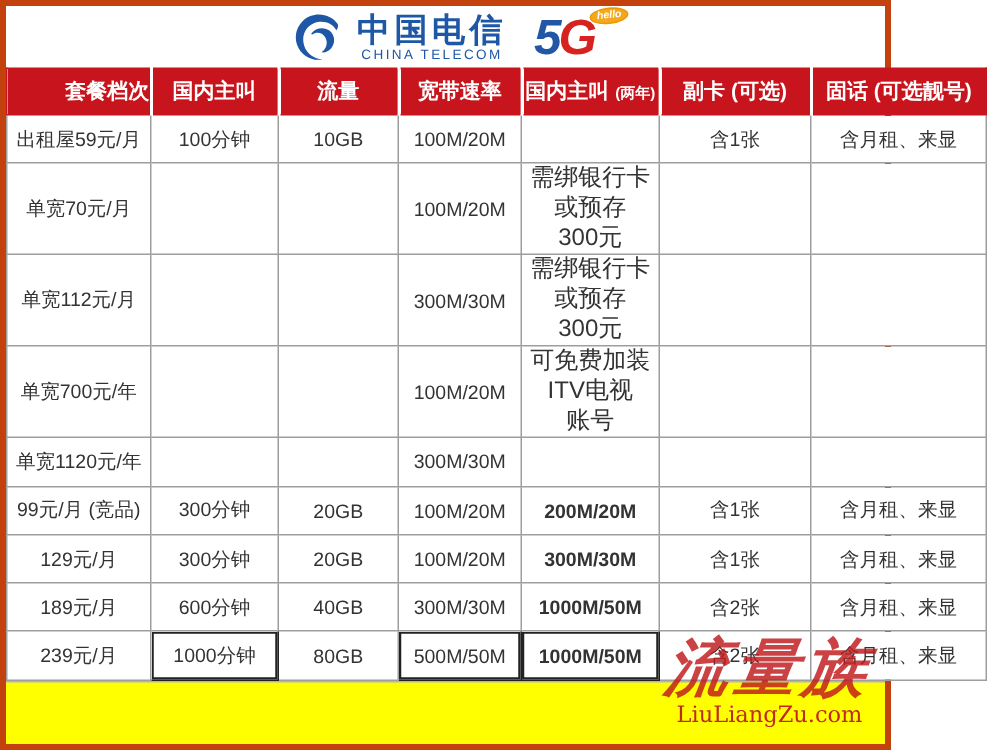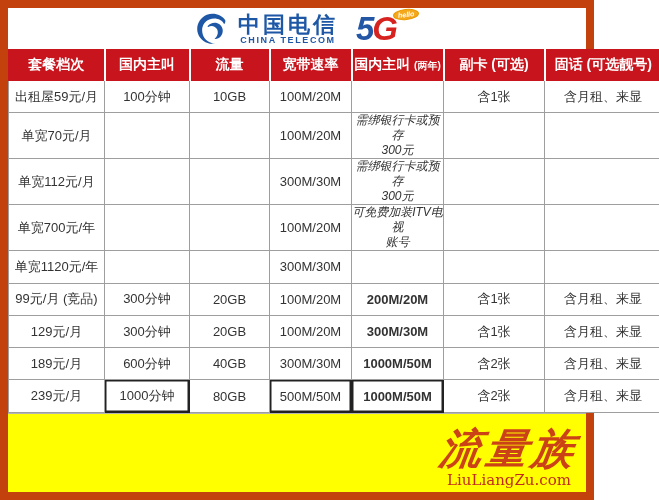--- a/index.html
+++ b/index.html
@@ -5,40 +5,40 @@
   * { margin:0; padding:0; box-sizing:border-box; }
   html,body { width:659px; height:500px; }
   body {
     font-family:"Liberation Sans", sans-serif;
     background:#fff;
     position:relative;
     overflow:hidden;
   }
   .frame {
     width:594px; height:500px;
-    border:8px solid #c2410c;
+    border:4px solid #c2410c;
     display:flex; flex-direction:column;
     position:relative;
     background:#fff;
   }
   
   .logo-band {
     height:41px;
     display:flex; align-items:center; justify-content:center;
     gap:8px;
     background:#fff;
   }
   .ct-mark { width:34px; height:34px; }
   .ct-text { display:flex; flex-direction:column; align-items:center; line-height:1; }
   .ct-cn {
     color:#1d57a5; font-weight:bold; font-size:22px; letter-spacing:3px;
     font-family:"DejaVu Serif", serif;
   }
   .ct-en {
-    color:#1d57a5; font-weight:bold; font-size:9px; letter-spacing:1.6px; margin-top:1px;
+    color:#1d57a5; font-weight:normal; font-size:9px; letter-spacing:1.6px; margin-top:1px;
   }
   .fiveg { display:flex; align-items:flex-start; position:relative; margin-left:10px; font-style:italic; font-weight:bold; line-height:1;}
   .fiveg .five { color:#2456a6; font-size:33px; }
   .fiveg .gee  { color:#d6231f; font-size:33px; margin-left:-2px; }
   .hello-badge {
     position:absolute; top:-3px; right:-21px;
     background:#f6a81c; border:1px solid #e89a00; border-radius:50%;
     color:#fff; font-size:7px; font-style:italic; font-weight:bold;
     padding:1px 4px; transform:rotate(-6deg);
   }
@@ -51,25 +51,25 @@
     border:1px solid #9e9e9e;
     text-align:center; vertical-align:middle;
     color:#333; font-size:13px;
     overflow:hidden;
   }
   thead th {
     background:#c8151d; color:#fff; font-weight:bold; font-size:14px;
     height:31px; border:1px solid #c8151d;
     border-left:2px solid rgba(255,255,255,.75);
   }
-  thead th:first-child { border-left:1px solid #c8151d; }
+  thead th:first-child { border-left:1px solid #c8151d;text-align:right; }
   thead th .sub { font-size:10px; font-weight:bold; }
   tbody td { height:32.3px; background:#fff; }
   td.bold { font-weight:bold; }
-  td.small { font-size:12px; line-height:1.25; white-space:pre-line;font-style:italic; }
+  td.small { font-size:16px; line-height:1.25; white-space:pre-line; }
   td.boxed { box-shadow:inset 0 0 0 1.5px #222; border-color:#222; }
   
   .note-band {
     flex:1; min-height:33px;
     background:#ffff00; border-top:1px solid #b5b5b5;
     display:flex; align-items:center;
     color:#e60000; font-weight:bold; font-size:13.5px;
     padding:0 3px; letter-spacing:-0.4px; white-space:nowrap;
   }
   

